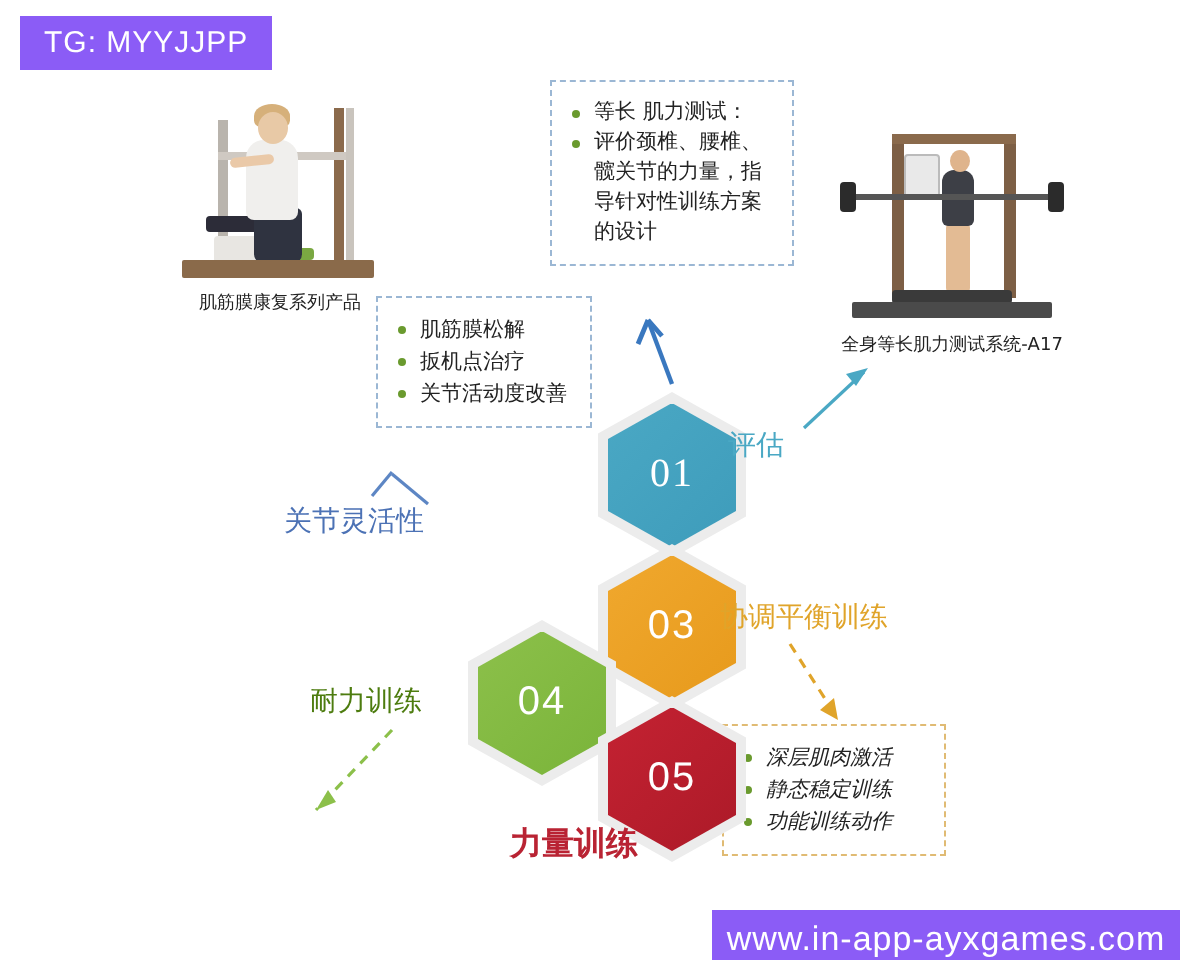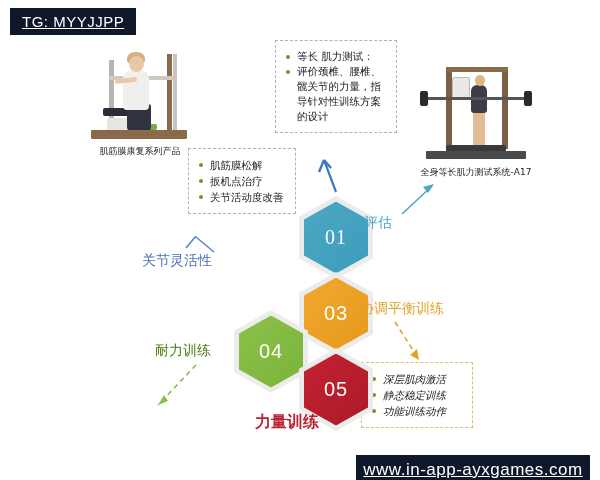--- a/index.html
+++ b/index.html
@@ -8,26 +8,25 @@
     background:#ffffff;
     font-family:"Liberation Sans","DejaVu Sans",sans-serif;
     overflow:hidden;
     position:relative;
   }
   #stage{position:relative;width:600px;height:480px;overflow:hidden;background:#fff;}
 
   
   .wm{
     position:absolute;
-    background:#0f172a;
+    background:#8b5cf6;
     color:#fff;
     display:flex;align-items:center;justify-content:center;
     letter-spacing:.5px;
     white-space:nowrap;
-    text-decoration:underline;
   }
   #wm-top{left:10px;top:8px;padding:5px 12px;font-size:15px;}
   #wm-bottom{left:356px;top:455px;width:234px;height:30px;font-size:17px;}
 
   
   .photo-wrap{position:absolute;}
   .photo-cap{
     text-align:center;font-size:9px;color:#222;margin-top:3px;
     font-family:"DejaVu Sans",sans-serif;white-space:nowrap;
   }

